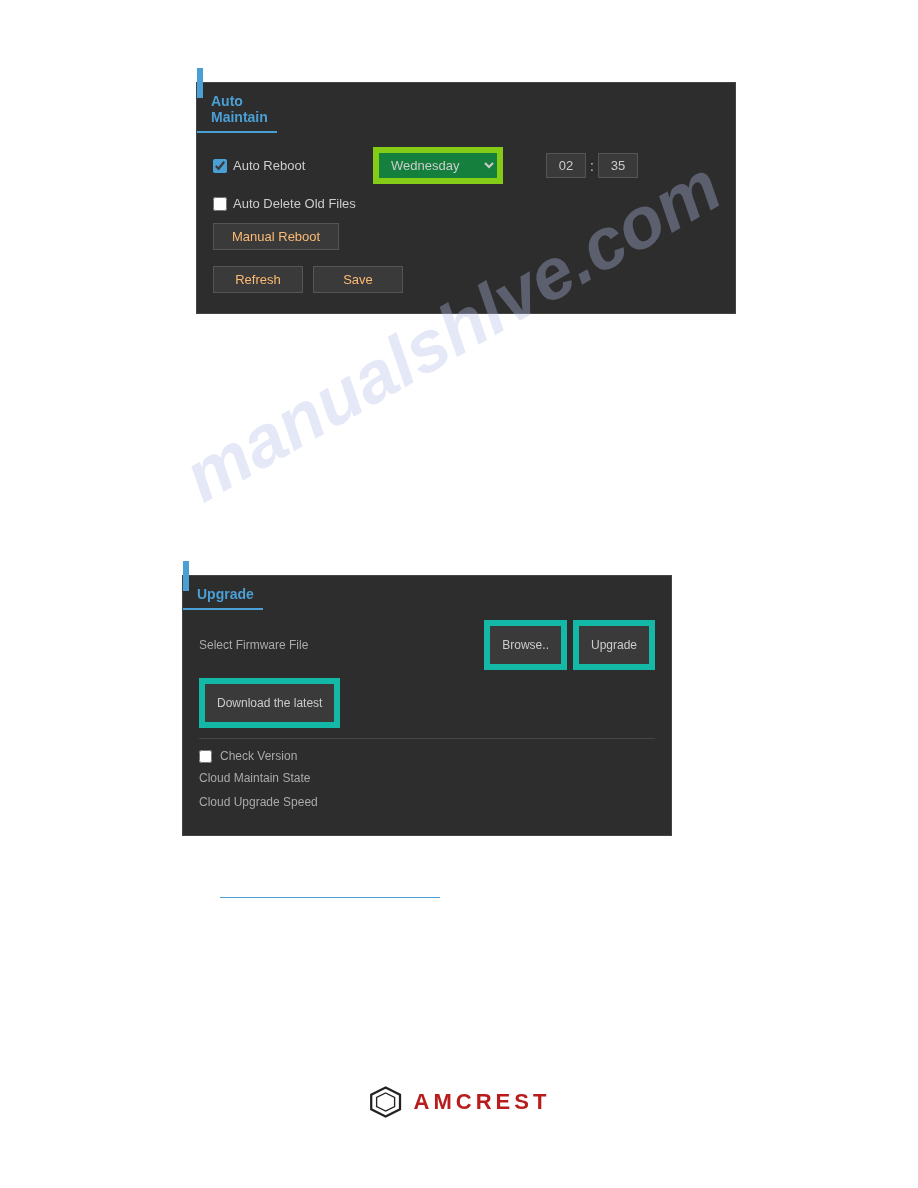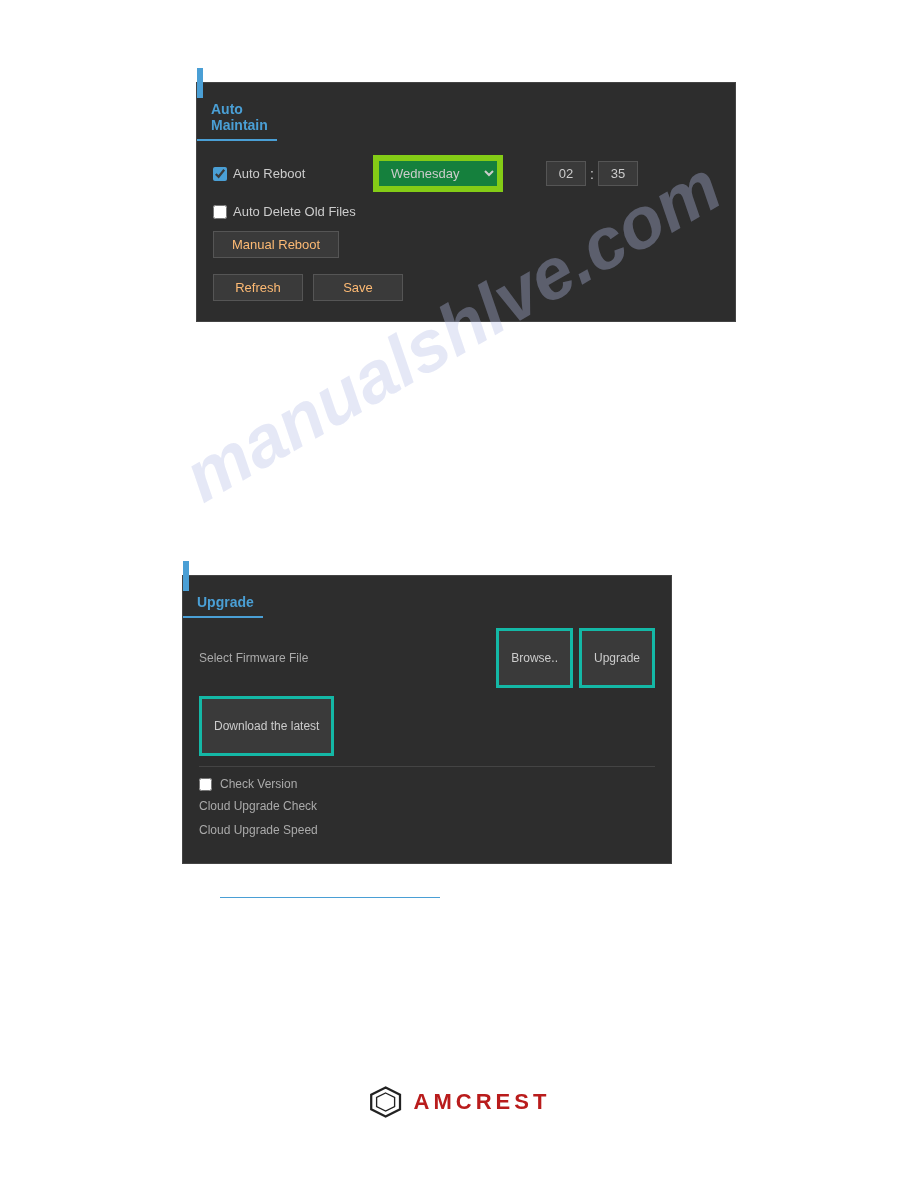--- a/index.html
+++ b/index.html
@@ -38,21 +38,20 @@
       border: 1px solid #444;
     }
 
     .panel-header {
       padding: 10px 14px 6px 14px;
       color: #4a9fd5;
       font-size: 14px;
       font-weight: bold;
       border-bottom: 2px solid #4a9fd5;
       width: 80px;
-      margin-top: 8px;
     }
 
     .panel-content {
       padding: 14px 16px 20px 16px;
     }
 
     .row {
       display: flex;
       align-items: center;
       margin-bottom: 12px;
@@ -148,22 +147,22 @@
     }
 
     .upgrade-value {
       color: #4a9fd5;
       font-size: 12px;
     }
 
     .btn-small {
       background: #3a3a3a;
       color: #cccccc;
-      border: 3px solid #14b8a6;
-      padding: 20px 12px;
+      border: 6px solid #14b8a6;
+      padding: 12px 12px;
       font-size: 12px;
       cursor: pointer;
     }
 
     .upgrade-top-btns {
       display: flex;
       gap: 6px;
       margin-left: auto;
     }
 
@@ -294,21 +293,21 @@
     </div>
 
     <hr class="divider-line">
 
     <div class="check-version-row">
       <input type="checkbox" style="">
       <span class="upgrade-label">Check Version</span>
     </div>
 
     <div class="upgrade-row">
-      <span class="upgrade-label">Cloud Upgrade Check</span>
+      <span class="upgrade-label">Cloud Maintain State</span>
       <span class="upgrade-value"></span>
     </div>
 
     <div class="upgrade-row">
       <span class="upgrade-label">Cloud Upgrade Speed</span>
       <span class="upgrade-value"></span>
     </div>
   </div>
 </div>
 

